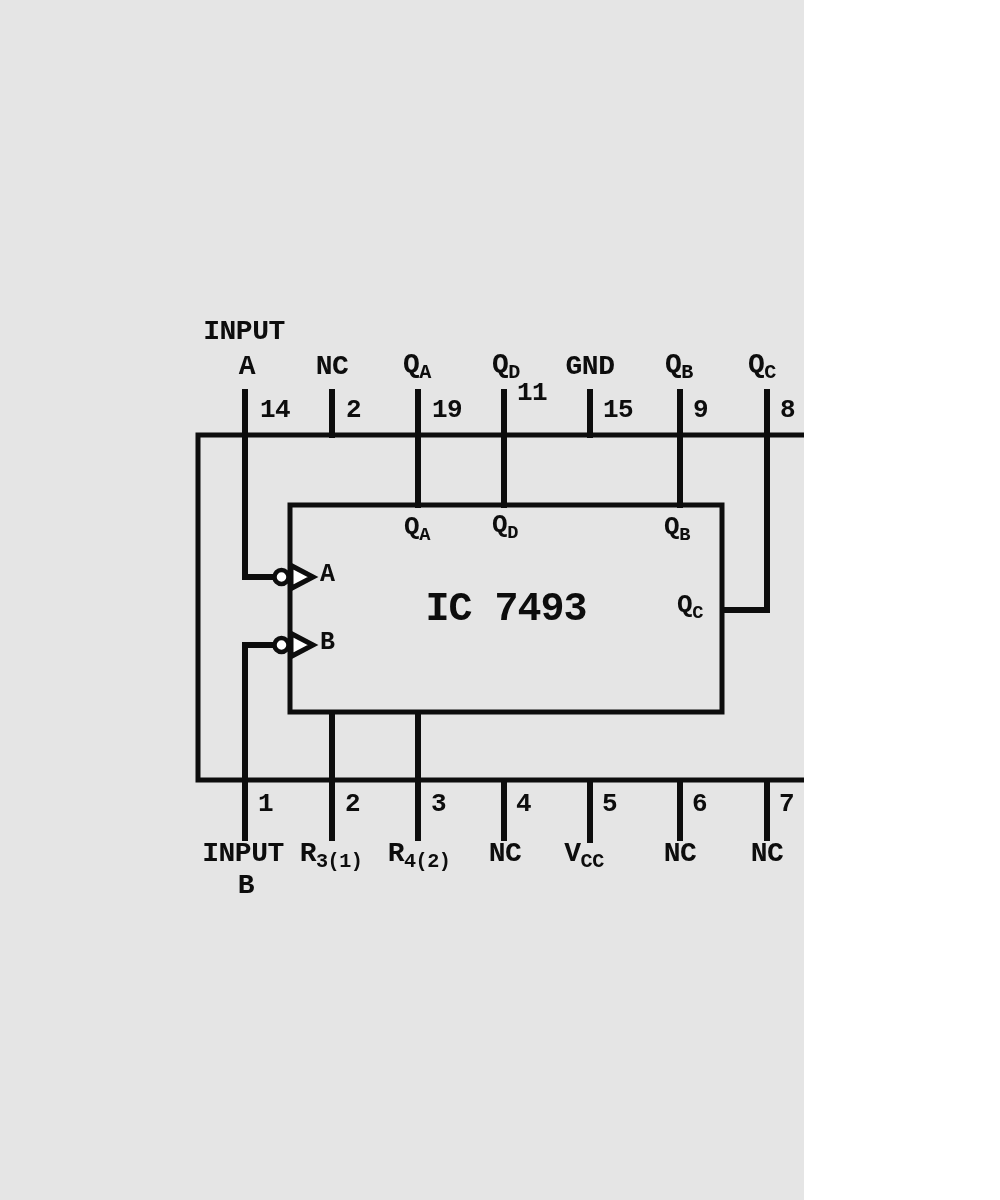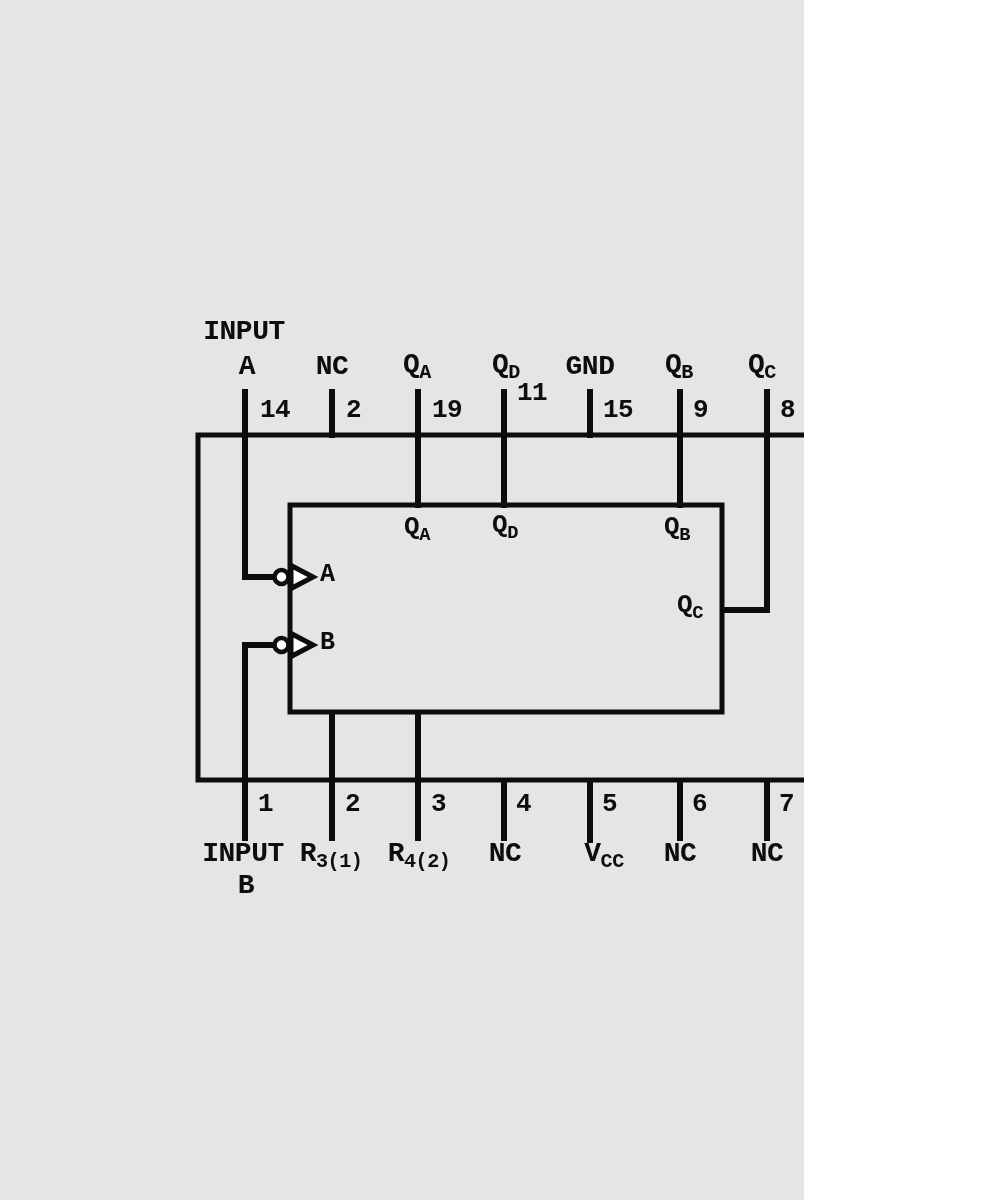--- a/index.html
+++ b/index.html
@@ -111,38 +111,39 @@
   <div class="lbl f28 c" style="left:331px; top:840px">
     <span>R</span><span class="sub">3(1)</span>
   </div>
 
   <div class="lbl f28 c" style="left:419px; top:840px">
     <span>R</span><span class="sub">4(2)</span>
   </div>
 
   <div class="lbl f28 c" style="left:505px; top:840px">NC</div>
 
-  <div class="lbl f28 c" style="left:604px; top:840px">
+  <div class="lbl f28 c" style="left:584px; top:840px">
     <span>V</span><span class="sub">CC</span>
   </div>
 
   <div class="lbl f28 c" style="left:680px; top:840px">NC</div>
 
   <div class="lbl f28 c" style="left:767px; top:840px">NC</div>
 
   <div class="lbl f26 c" style="left:417px; top:514px">
     <span>Q</span><span class="sub">A</span>
   </div>
   <div class="lbl f26 c" style="left:505px; top:512px">
     <span>Q</span><span class="sub">D</span>
   </div>
   <div class="lbl f26 c" style="left:677px; top:514px">
     <span>Q</span><span class="sub">B</span>
   </div>
   <div class="lbl f26 c" style="left:690px; top:592px">
     <span>Q</span><span class="sub">C</span>
   </div>
 
+  <div class="lbl title c" style="left:506px; top:590px">IC 7493</div>
 
   <div class="lbl f25" style="left:320px; top:562px">A</div>
   <div class="lbl f25" style="left:320px; top:630px">B</div>
 
 </div>
 
 </body></html>

